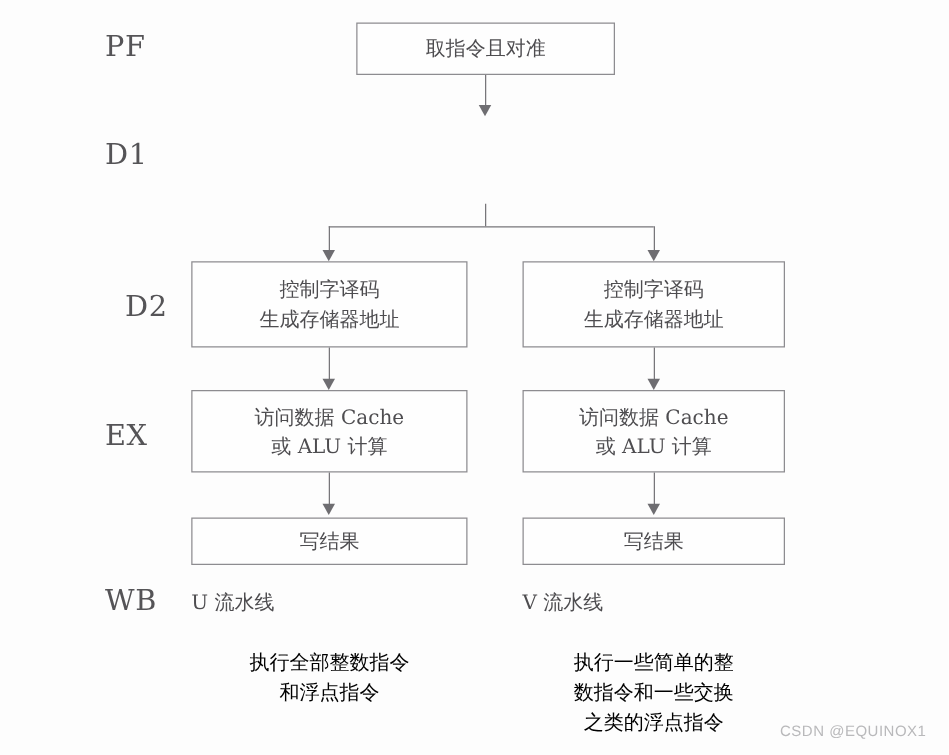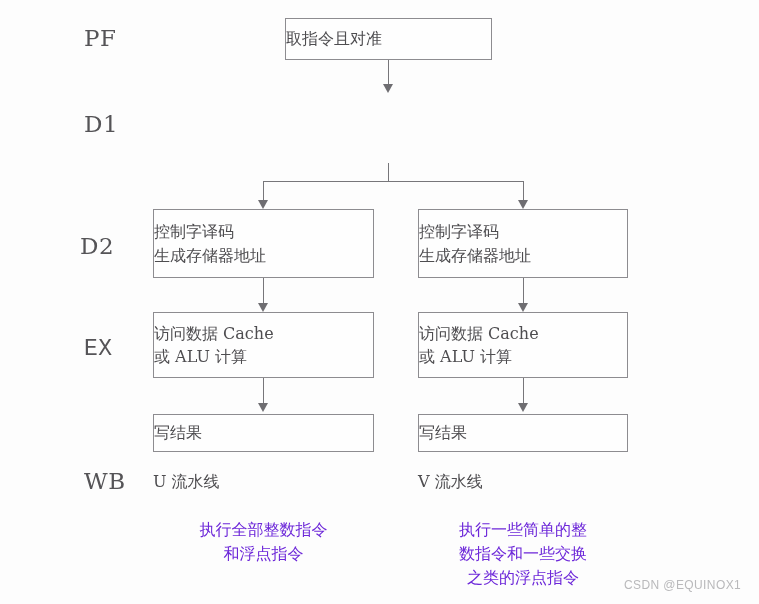--- a/index.html
+++ b/index.html
@@ -28,21 +28,21 @@
   }
 
   
   .box {
     position: absolute;
     box-sizing: border-box;
     border: 1px solid #8d8c90;
     background: #fefefe;
     display: flex;
     flex-direction: column;
-    align-items: flex-start;
+    align-items: center;
     justify-content: center;
     color: #4e4d50;
     font-family: "DejaVu Serif", "Liberation Serif", serif;
     font-size: 16px;
     line-height: 1.45;
     text-align: center;
     box-shadow: 0 0 0 0 rgba(0,0,0,0);
   }
   .box .line {
     white-space: nowrap;
@@ -72,43 +72,43 @@
     font-family: "DejaVu Serif", "Liberation Serif", serif;
     font-size: 16px;
     color: #4e4d50;
     white-space: nowrap;
   }
   .pipe-desc {
     position: absolute;
     font-family: "DejaVu Serif", "Liberation Serif", serif;
     font-size: 16px;
     line-height: 1.5;
-    color: #6d28d9;
+    color: #000000;
     text-align: center;
   }
   .pipe-desc .line { display: block; white-space: nowrap; }
 
   .watermark {
     position: absolute;
     font-family: Liberation Sans, sans-serif;
     font-size: 12px;
     color: #b9b9bb;
     letter-spacing: 0.4px;
     white-space: nowrap;
   }
 </style>
 </head>
 <body>
 
 <div id="canvas">
 
   <div class="stage-label" style="left:84px; top:25px;">PF</div>
   <div class="stage-label" style="left:84px; top:111px;">D1</div>
-  <div class="stage-label" style="left:80px; top:233px;">D2</div>
-  <div class="stage-label" style="left:84px; top:336px;font-family:Liberation Mono, monospace;">EX</div>
+  <div class="stage-label" style="left:100px; top:233px;">D2</div>
+  <div class="stage-label" style="left:84px; top:336px;">EX</div>
   <div class="stage-label" style="left:84px; top:424px;margin-top:44px;">WB</div>
 
   <div class="box" style="left:285px; top:18px; width:207px; height:42px;">
     <span class="line">取指令且对准</span>
   </div>
 
   <div class="v-line" style="left:388px; top:60px; height:27px;"></div>
   <div class="arrow-head" style="left:383px; top:84px;"></div>
 
 

